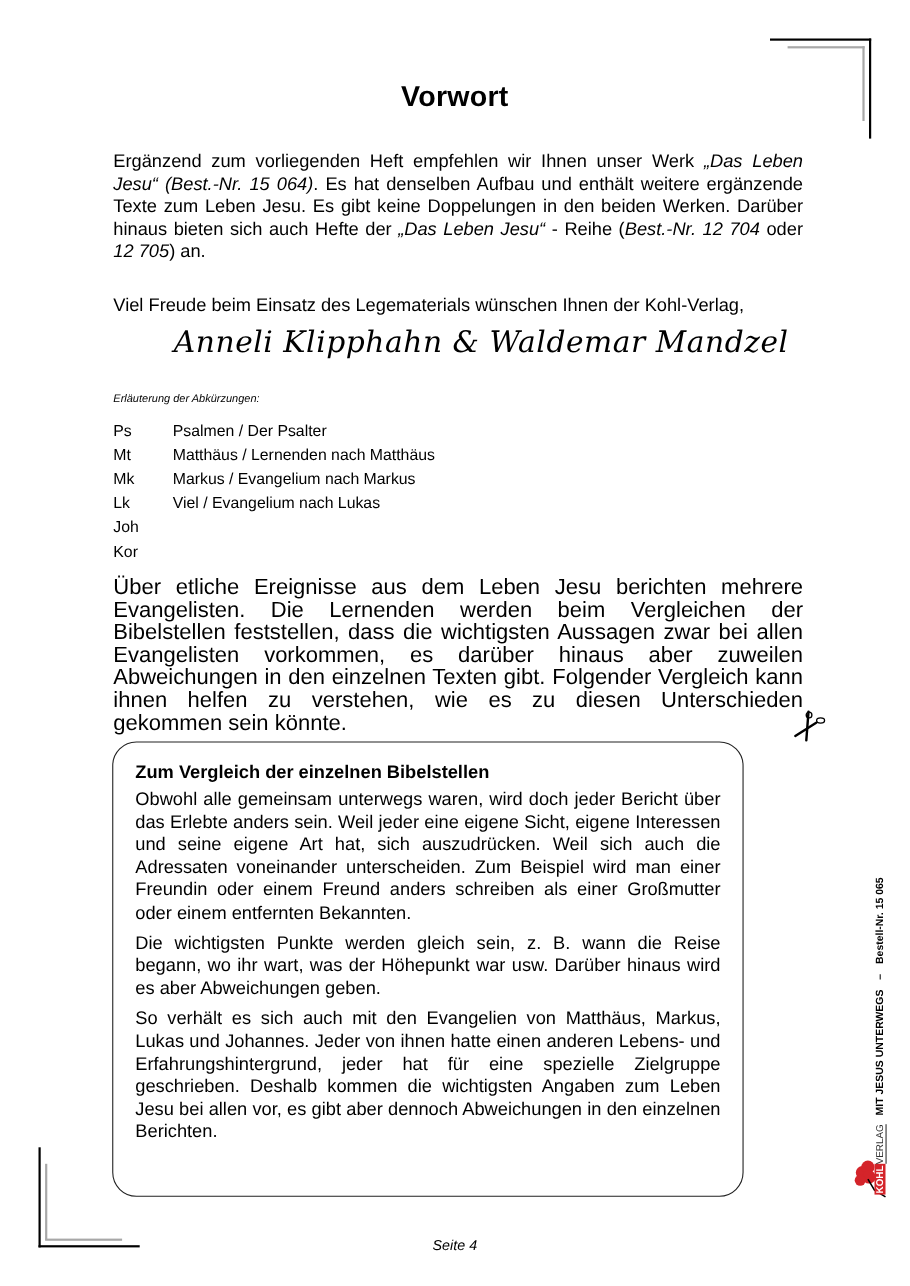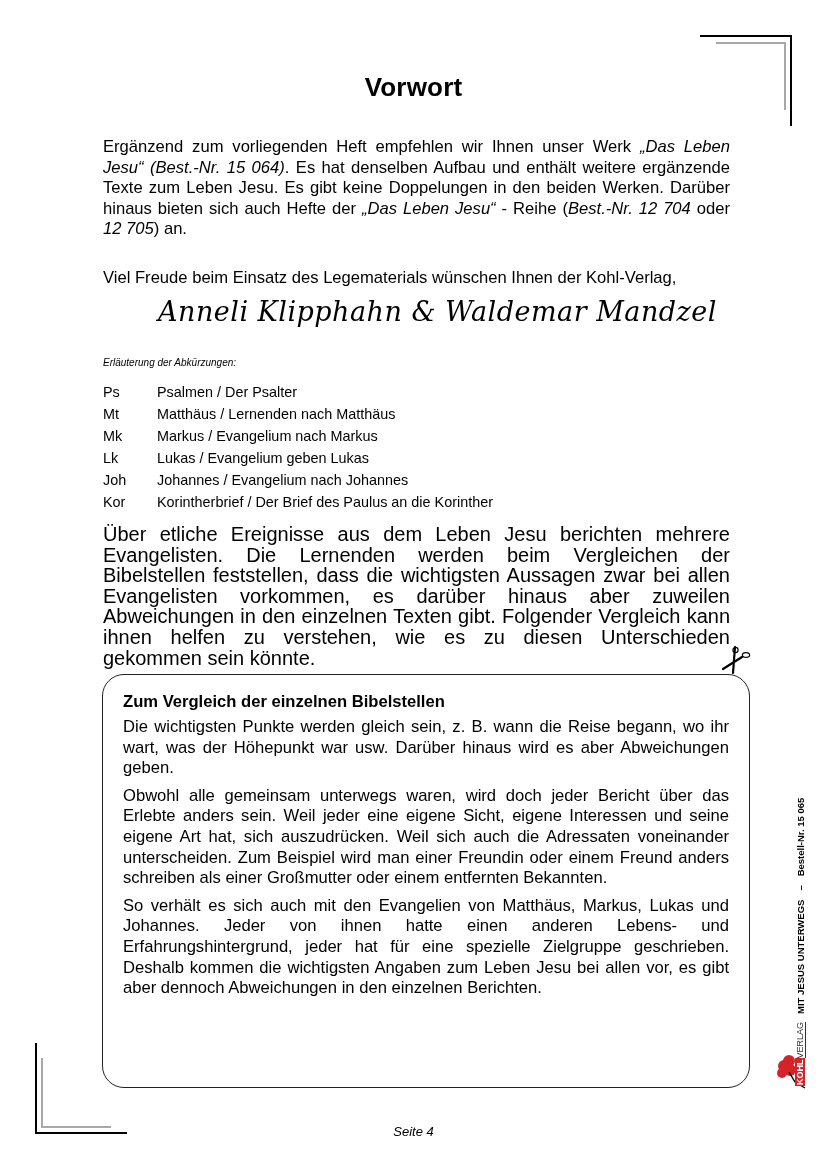--- a/index.html
+++ b/index.html
@@ -36,21 +36,21 @@
     }
     .abbr-list { position: absolute; left: 103px; top: 381px; font-size: 14.4px; }
     .abbr-row { height: 22px; line-height: 20px; display: flex; align-items: center; }
     .abbr-key { width: 54px; }
     .para2 {
       position: absolute; left: 103px; width: 627px; top: 524px;
       font-size: 20px; line-height: 20.6px; text-align: justify;
     }
     .scissors { position: absolute; left: 720px; top: 645px; width: 34px; height: 30px; }
     .box {
-      position: absolute; left: 102px; top: 674px; width: 648px; height: 414px;
+      position: absolute; left: 102px; top: 674px; width: 574px; height: 414px;
       border: 1.5px solid #222; border-radius: 22px; box-sizing: border-box;
     }
     .box-inner { position: absolute; left: 20px; right: 20px; top: 17px; }
     .box-title { font-weight: bold; font-size: 16.6px; line-height: 20px; margin-bottom: 5px; }
     .box-p { font-size: 16.6px; line-height: 20.6px; text-align: justify; margin: 0 0 7px 0; }
     .sidebar {
       position: absolute; left: 775px; top: 760px; width: 50px; height: 330px;
     }
     .side-text {
       position: absolute; left: 0; top: 0; width: 330px; height: 22px;
@@ -99,46 +99,44 @@
   <div class="abbr-row">
       <span class="abbr-key">Mt</span>
       <span>Matthäus / Lernenden nach Matthäus</span>
     </div>
   <div class="abbr-row">
       <span class="abbr-key">Mk</span>
       <span>Markus / Evangelium nach Markus</span>
     </div>
   <div class="abbr-row">
       <span class="abbr-key">Lk</span>
-      <span>Lukas / Evangelium geben Lukas</span>
+      <span>Viel / Evangelium nach Lukas</span>
     </div>
   <div class="abbr-row">
       <span class="abbr-key">Joh</span>
-      <span>Johannes / Evangelium nach Johannes</span>
     </div>
   <div class="abbr-row">
       <span class="abbr-key">Kor</span>
-      <span>Korintherbrief / Der Brief des Paulus an die Korinther</span>
     </div>
 </div>
 
 <div class="para2">Über etliche Ereignisse aus dem Leben Jesu berichten mehrere Evangelisten. Die Lernenden werden beim Vergleichen der Bibelstellen feststellen, dass die wichtigsten Aussagen zwar bei allen Evangelisten vorkommen, es darüber hinaus aber zuweilen Abweichungen in den einzelnen Texten gibt. Folgender Vergleich kann ihnen helfen zu verstehen, wie es zu diesen Unterschieden gekommen sein könnte.</div>
 
 <svg class="scissors" viewBox="0 0 34 30">
   <line x1="3" y1="24" x2="22" y2="12" stroke="#000" stroke-width="2.2" stroke-linecap="round"></line>
   <line x1="15" y1="2" x2="13" y2="28" stroke="#000" stroke-width="2.2" stroke-linecap="round"></line>
   <circle cx="15.5" cy="5" r="2.6" fill="none" stroke="#000" stroke-width="1.2"></circle>
   <ellipse cx="26" cy="10" rx="3.6" ry="2.4" fill="none" stroke="#000" stroke-width="1.2"></ellipse>
 </svg>
 
 <div class="box">
   <div class="box-inner">
     <div class="box-title">Zum Vergleich der einzelnen Bibelstellen</div>
+    <p class="box-p">Obwohl alle gemeinsam unterwegs waren, wird doch jeder Bericht über das Erlebte anders sein. Weil jeder eine eigene Sicht, eigene Interessen und seine eigene Art hat, sich auszudrücken. Weil sich auch die Adressaten voneinander unterscheiden. Zum Beispiel wird man einer Freundin oder einem Freund anders schreiben als einer Großmutter oder einem entfernten Bekannten.</p>
     <p class="box-p">Die wichtigsten Punkte werden gleich sein, z. B. wann die Reise begann, wo ihr wart, was der Höhepunkt war usw. Darüber hinaus wird es aber Abweichungen geben.</p>
-    <p class="box-p">Obwohl alle gemeinsam unterwegs waren, wird doch jeder Bericht über das Erlebte anders sein. Weil jeder eine eigene Sicht, eigene Interessen und seine eigene Art hat, sich auszudrücken. Weil sich auch die Adressaten voneinander unterscheiden. Zum Beispiel wird man einer Freundin oder einem Freund anders schreiben als einer Großmutter oder einem entfernten Bekannten.</p>
     <p class="box-p">So verhält es sich auch mit den Evangelien von Matthäus, Markus, Lukas und Johannes. Jeder von ihnen hatte einen anderen Lebens- und Erfahrungshintergrund, jeder hat für eine spezielle Zielgruppe geschrieben. Deshalb kommen die wichtigsten Angaben zum Leben Jesu bei allen vor, es gibt aber dennoch Abweichungen in den einzelnen Berichten.</p>
   </div>
 </div>
 
 <div class="sidebar">
   <svg class="tree" viewBox="0 0 32 38">
     <circle cx="9" cy="14" r="6" fill="#d4242a"></circle>
     <circle cx="14" cy="9" r="6" fill="#d4242a"></circle>
     <circle cx="15" cy="18" r="6" fill="#d4242a"></circle>
     <circle cx="7" cy="21" r="5" fill="#d4242a"></circle>

